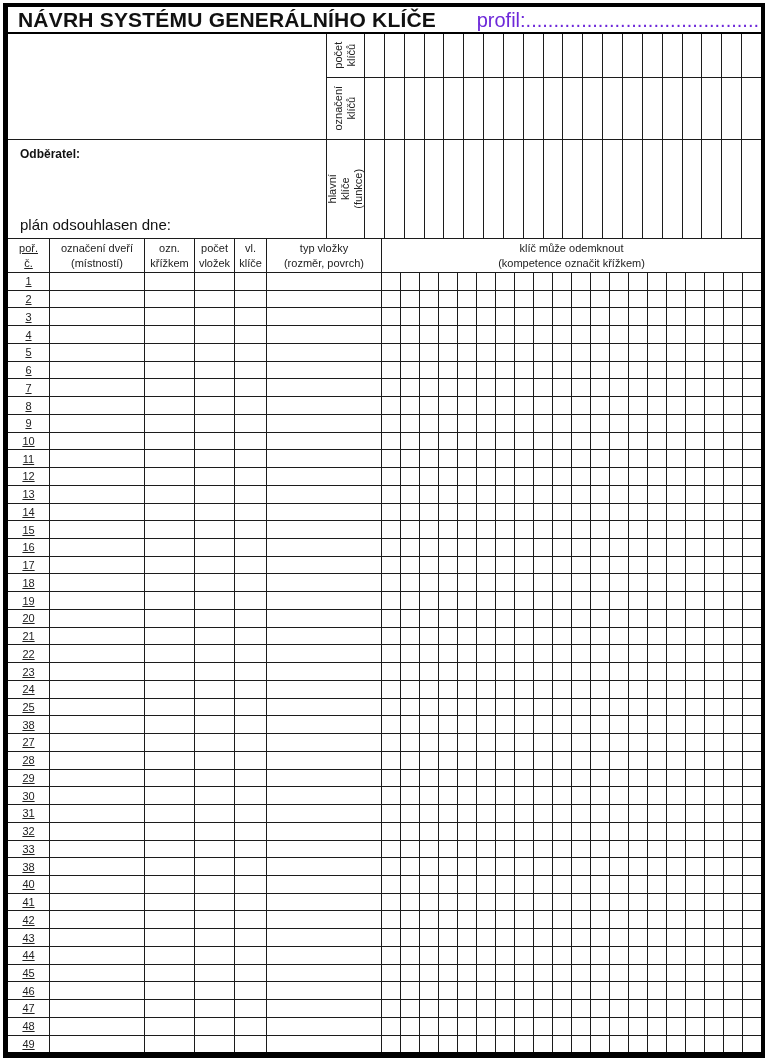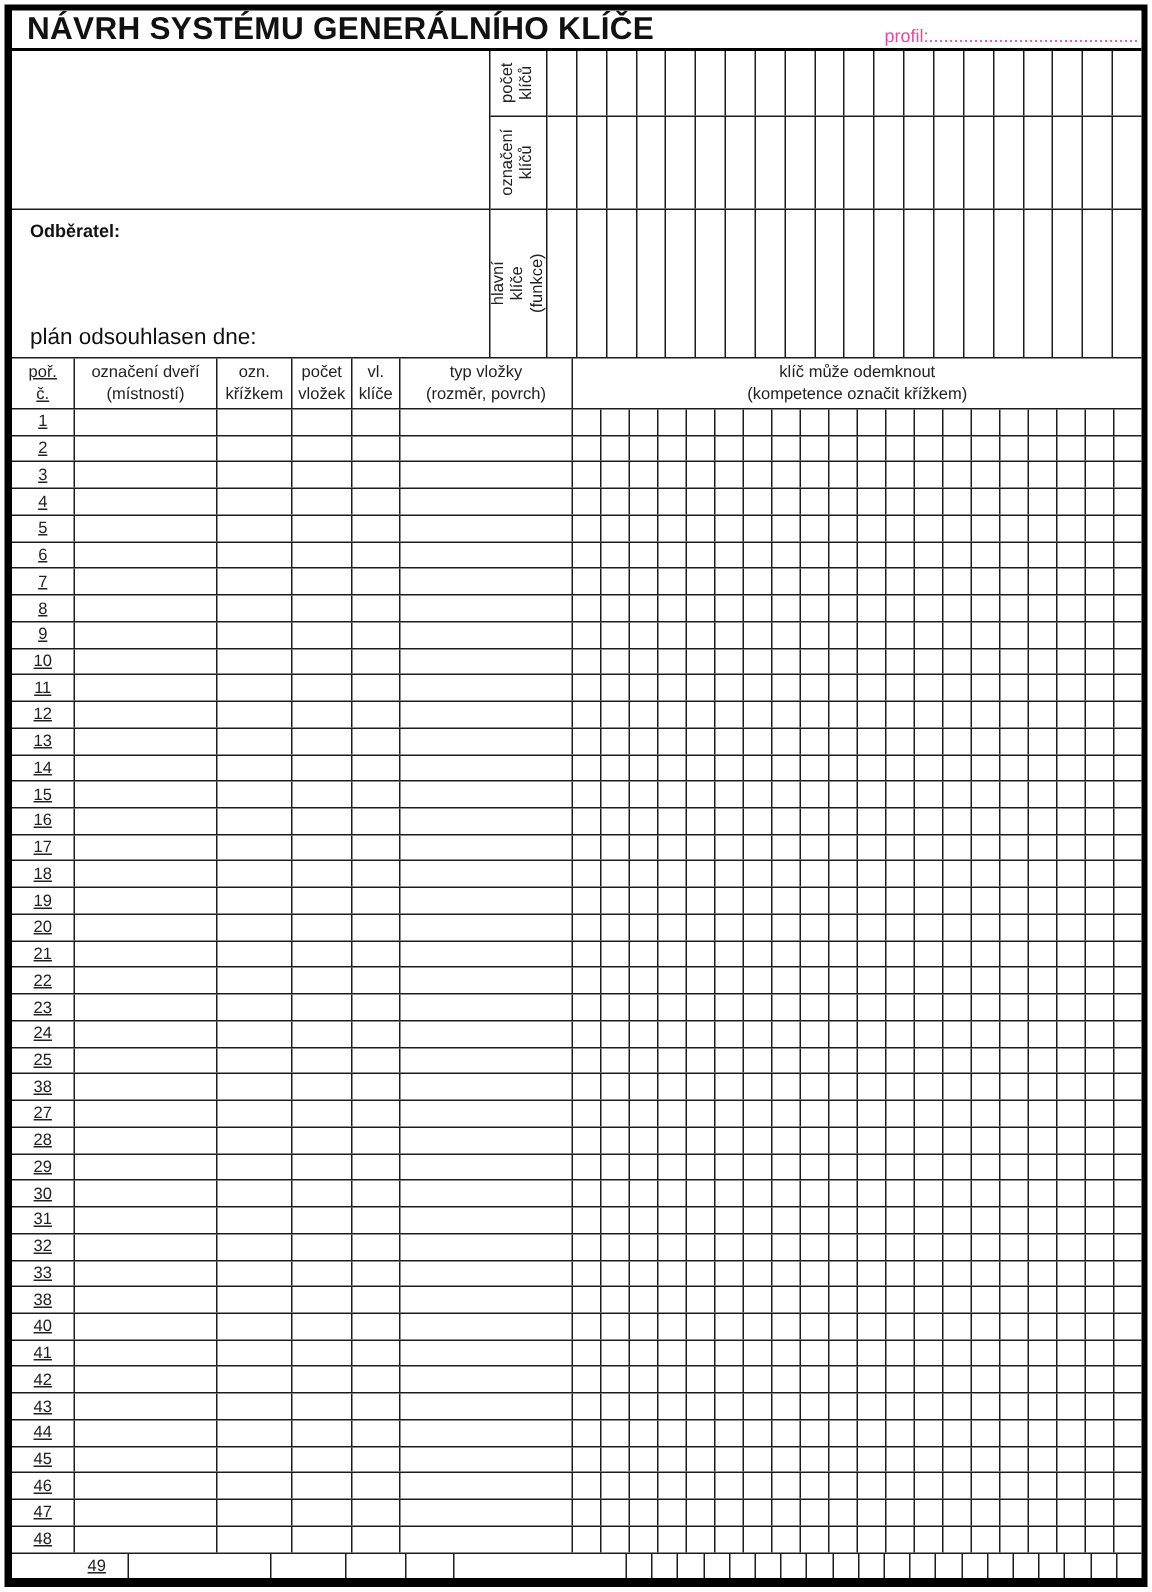--- a/index.html
+++ b/index.html
@@ -27,21 +27,21 @@
     height:27px; min-height:27px;
     border-bottom:2px solid #000;
     display:flex; align-items:flex-end; justify-content:space-between;
     padding:0 2px 1px 10px;
   }
   .title {
     font-size:21px; font-weight:bold; letter-spacing:.2px;
     line-height:1.1; white-space:nowrap;
   }
   .profil {
-    font-size:12px; color:#ec4899; line-height:1.05; white-space:nowrap;
+    font-size:20px; color:#6d28d9; line-height:1.05; white-space:nowrap;
     overflow:hidden; text-align:right;
   }
   
   .top-section {
     height:205px; min-height:205px;
     border-bottom:1px solid #1c1c1c;
     display:flex;
   }
   .top-left {
     width:319px; min-width:319px;
@@ -88,21 +88,21 @@
   .w0 { width:42px; min-width:25px;text-decoration:underline; }
   .w1 { width:95px; min-width:95px; }
   .w2 { width:50px; min-width:50px; }
   .w3 { width:40px; min-width:40px; }
   .w4 { width:32px; min-width:32px; }
   .w5 { width:115px; min-width:115px;text-align:center; }
   .wg { flex:1; }
   
   .rows { flex:1; display:flex; flex-direction:column; }
   .trow { flex:1; display:flex; border-bottom:1px solid #1c1c1c; }
-  .trow:last-child { border-bottom:none;padding-left:36px; }
+  .trow:last-child { border-bottom:none; }
   .tc { border-right:1px solid #1c1c1c; }
   .tc:last-child { border-right:none; }
   .num { display:flex; align-items:center; justify-content:center; font-size:11px; color:#222; }
   .gcell { flex:1; }
 </style>
 </head>
 <body>
 
 <div class="page">
   <div class="sheet">

